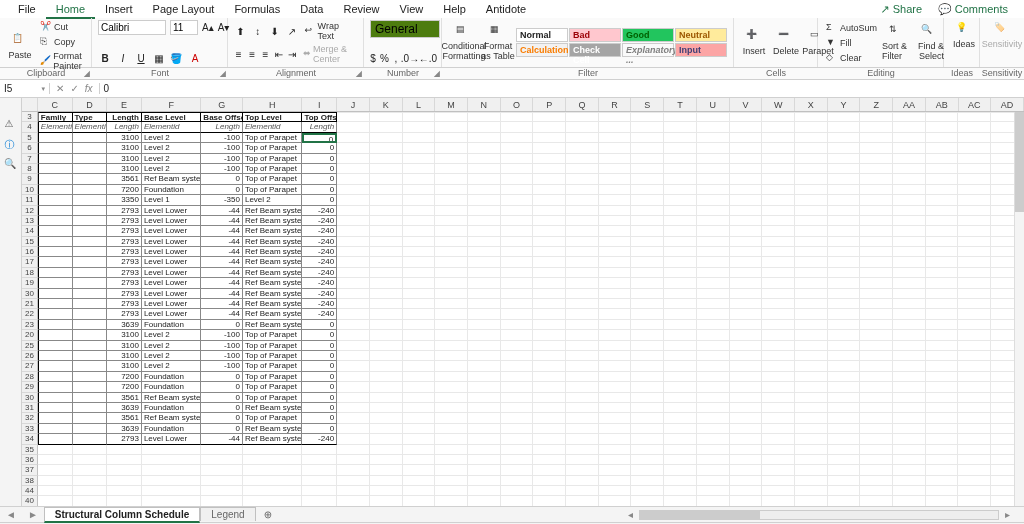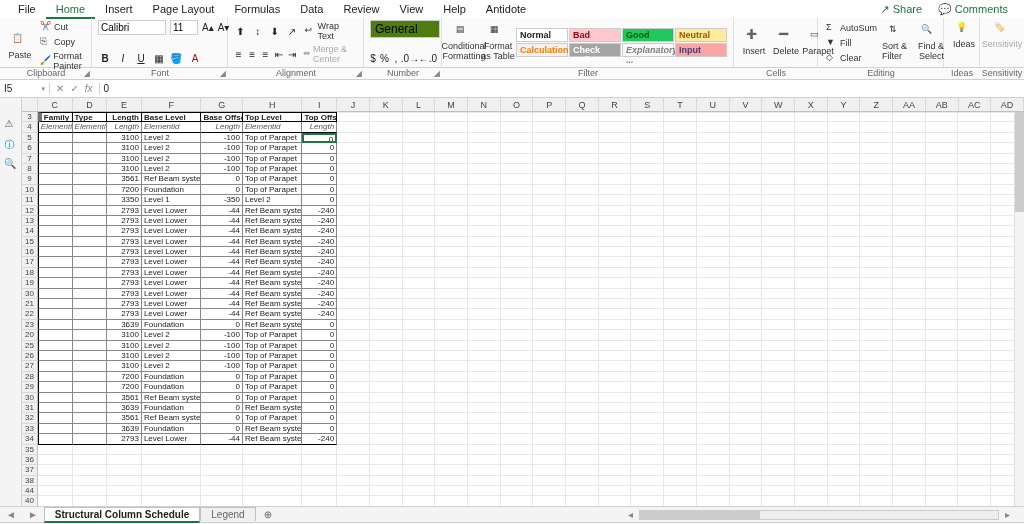--- a/index.html
+++ b/index.html
@@ -45,21 +45,21 @@
 .left-gutter .gic { width: 12px; height: 12px; font-size: 10px; color: #666; cursor: pointer; }
 .grid-area { flex: 1; overflow: hidden; position: relative; }
 .col-headers { display: flex; height: 14px; background: #f0f0f0; border-bottom: 1px solid #c0c0c0; }
 .col-headers .ch { border-right: 1px solid #d8d8d8; font-size: 9px; text-align: center; color: #444; line-height: 14px; }
 .col-headers .ch.corner { width: 16px; background: #f0f0f0; }
 .rows { }
 .row { display: flex; height: 10.4px; }
 .row .rh { width: 16px; background: #f0f0f0; border-right: 1px solid #c0c0c0; border-bottom: 1px solid #d8d8d8; font-size: 8px; text-align: center; color: #444; line-height: 10px; }
 .row .cell { border-right: 1px solid #d8d8d8; border-bottom: 1px solid #d8d8d8; font-size: 8px; padding: 0 2px; line-height: 10px; overflow: hidden; white-space: nowrap; }
 .row.header-row .cell { font-weight: bold; background: #fff; border-bottom: 1px solid #000; border-right: 1px solid #000; border-top: 1px solid #000; }
-.row.header-row .cell.first { border-left: 4px solid #737373; }
+.row.header-row .cell.first { border-left: 1px solid #737373; }
 .row.subheader-row .cell { font-style: italic; color: #555; background: #fff; border-bottom: 1px solid #000; border-right: 1px solid #888; }
 .row.subheader-row .cell.first { border-left: 1px solid #000; }
 .row.data-row .cell { background: #fff; border-right: 1px solid #888; border-bottom: 1px solid #888; }
 .row.data-row .cell.first { border-left: 1px solid #000; }
 .row.data-row .cell.last-row { border-bottom: 1px solid #000; }
 .cell.num { text-align: right; }
 .cell.selected { border: 2px solid #217346 !important; }
 .row .cell.empty { border-color: #e8e8e8; }
 .row.empty-row .cell { border-color: #e8e8e8; }
 

